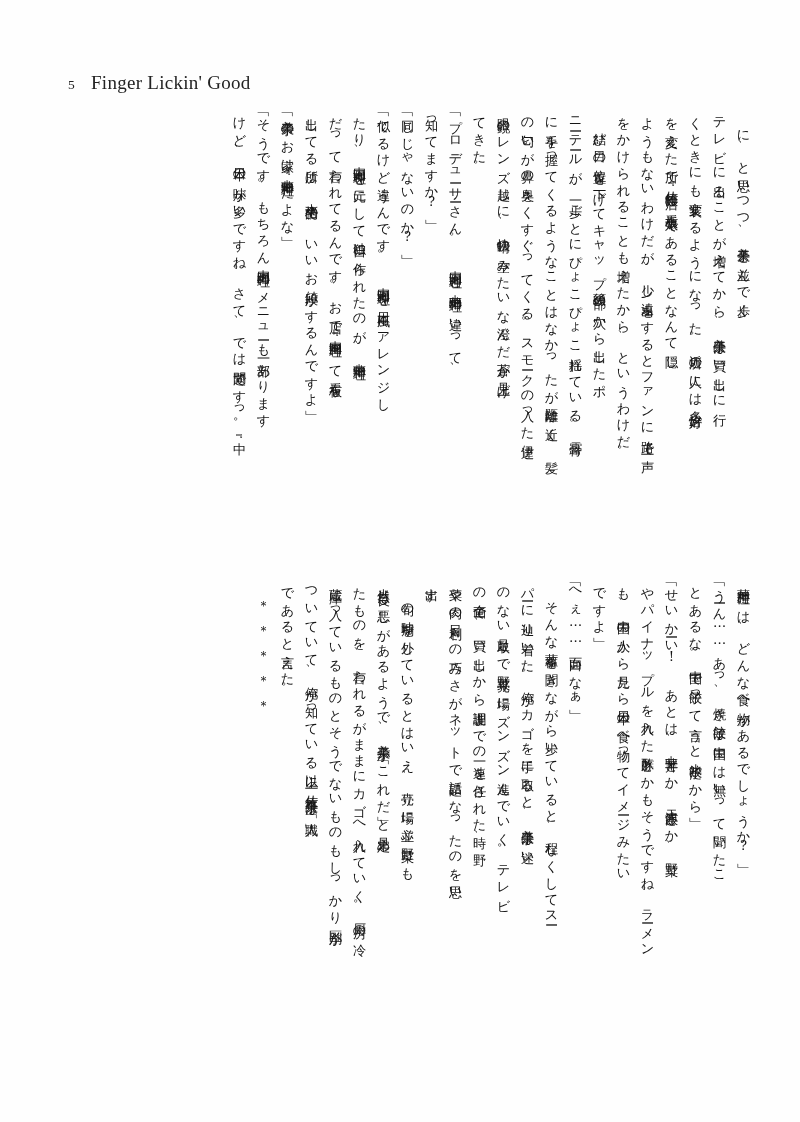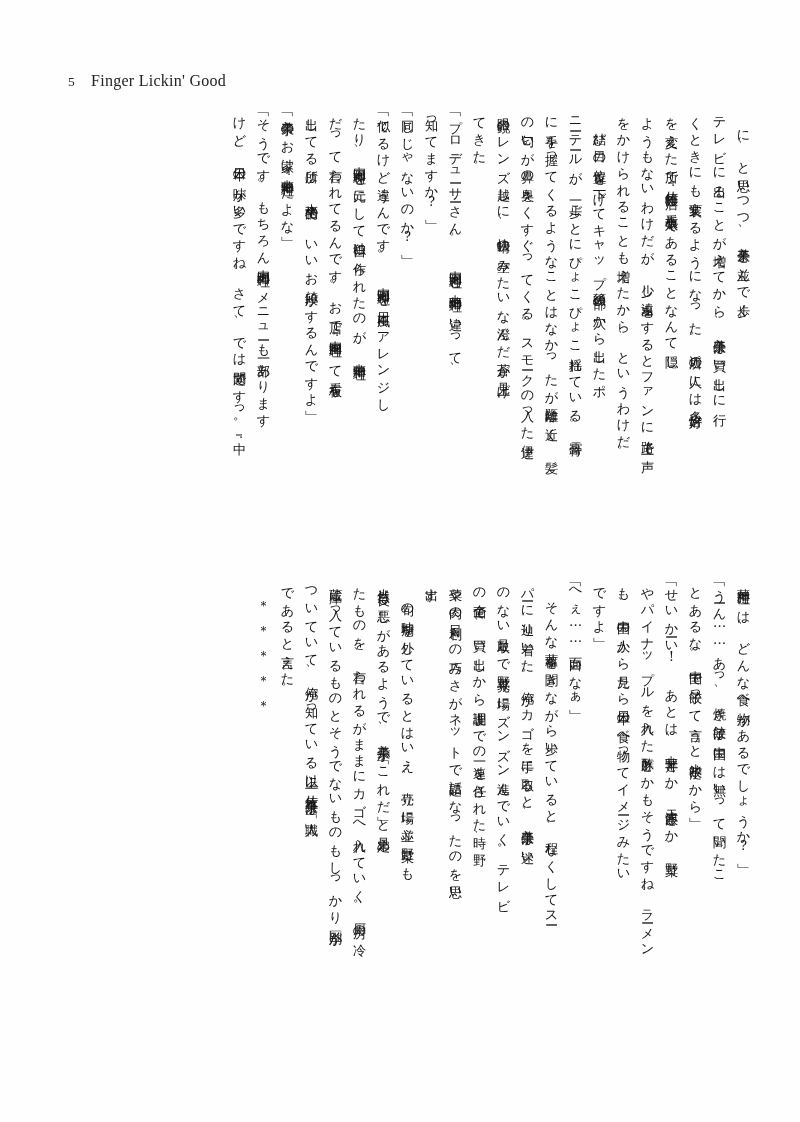--- a/index.html
+++ b/index.html
@@ -33,21 +33,21 @@
     align-items: baseline;
     gap: 16px;
     font-size: 13.5px;
     letter-spacing: 0.02em;
     color: #232323;
   }
   .header .folio {
     font-size: 13.5px;
   }
   .header .title {
-    font-size: 16px;
+    font-size: 19px;
     font-style: normal;
     text-align: center;
   }
 
   
   .body-area {
     position: absolute;
     top: 108px;
     left: 60px;
     width: 690px;

